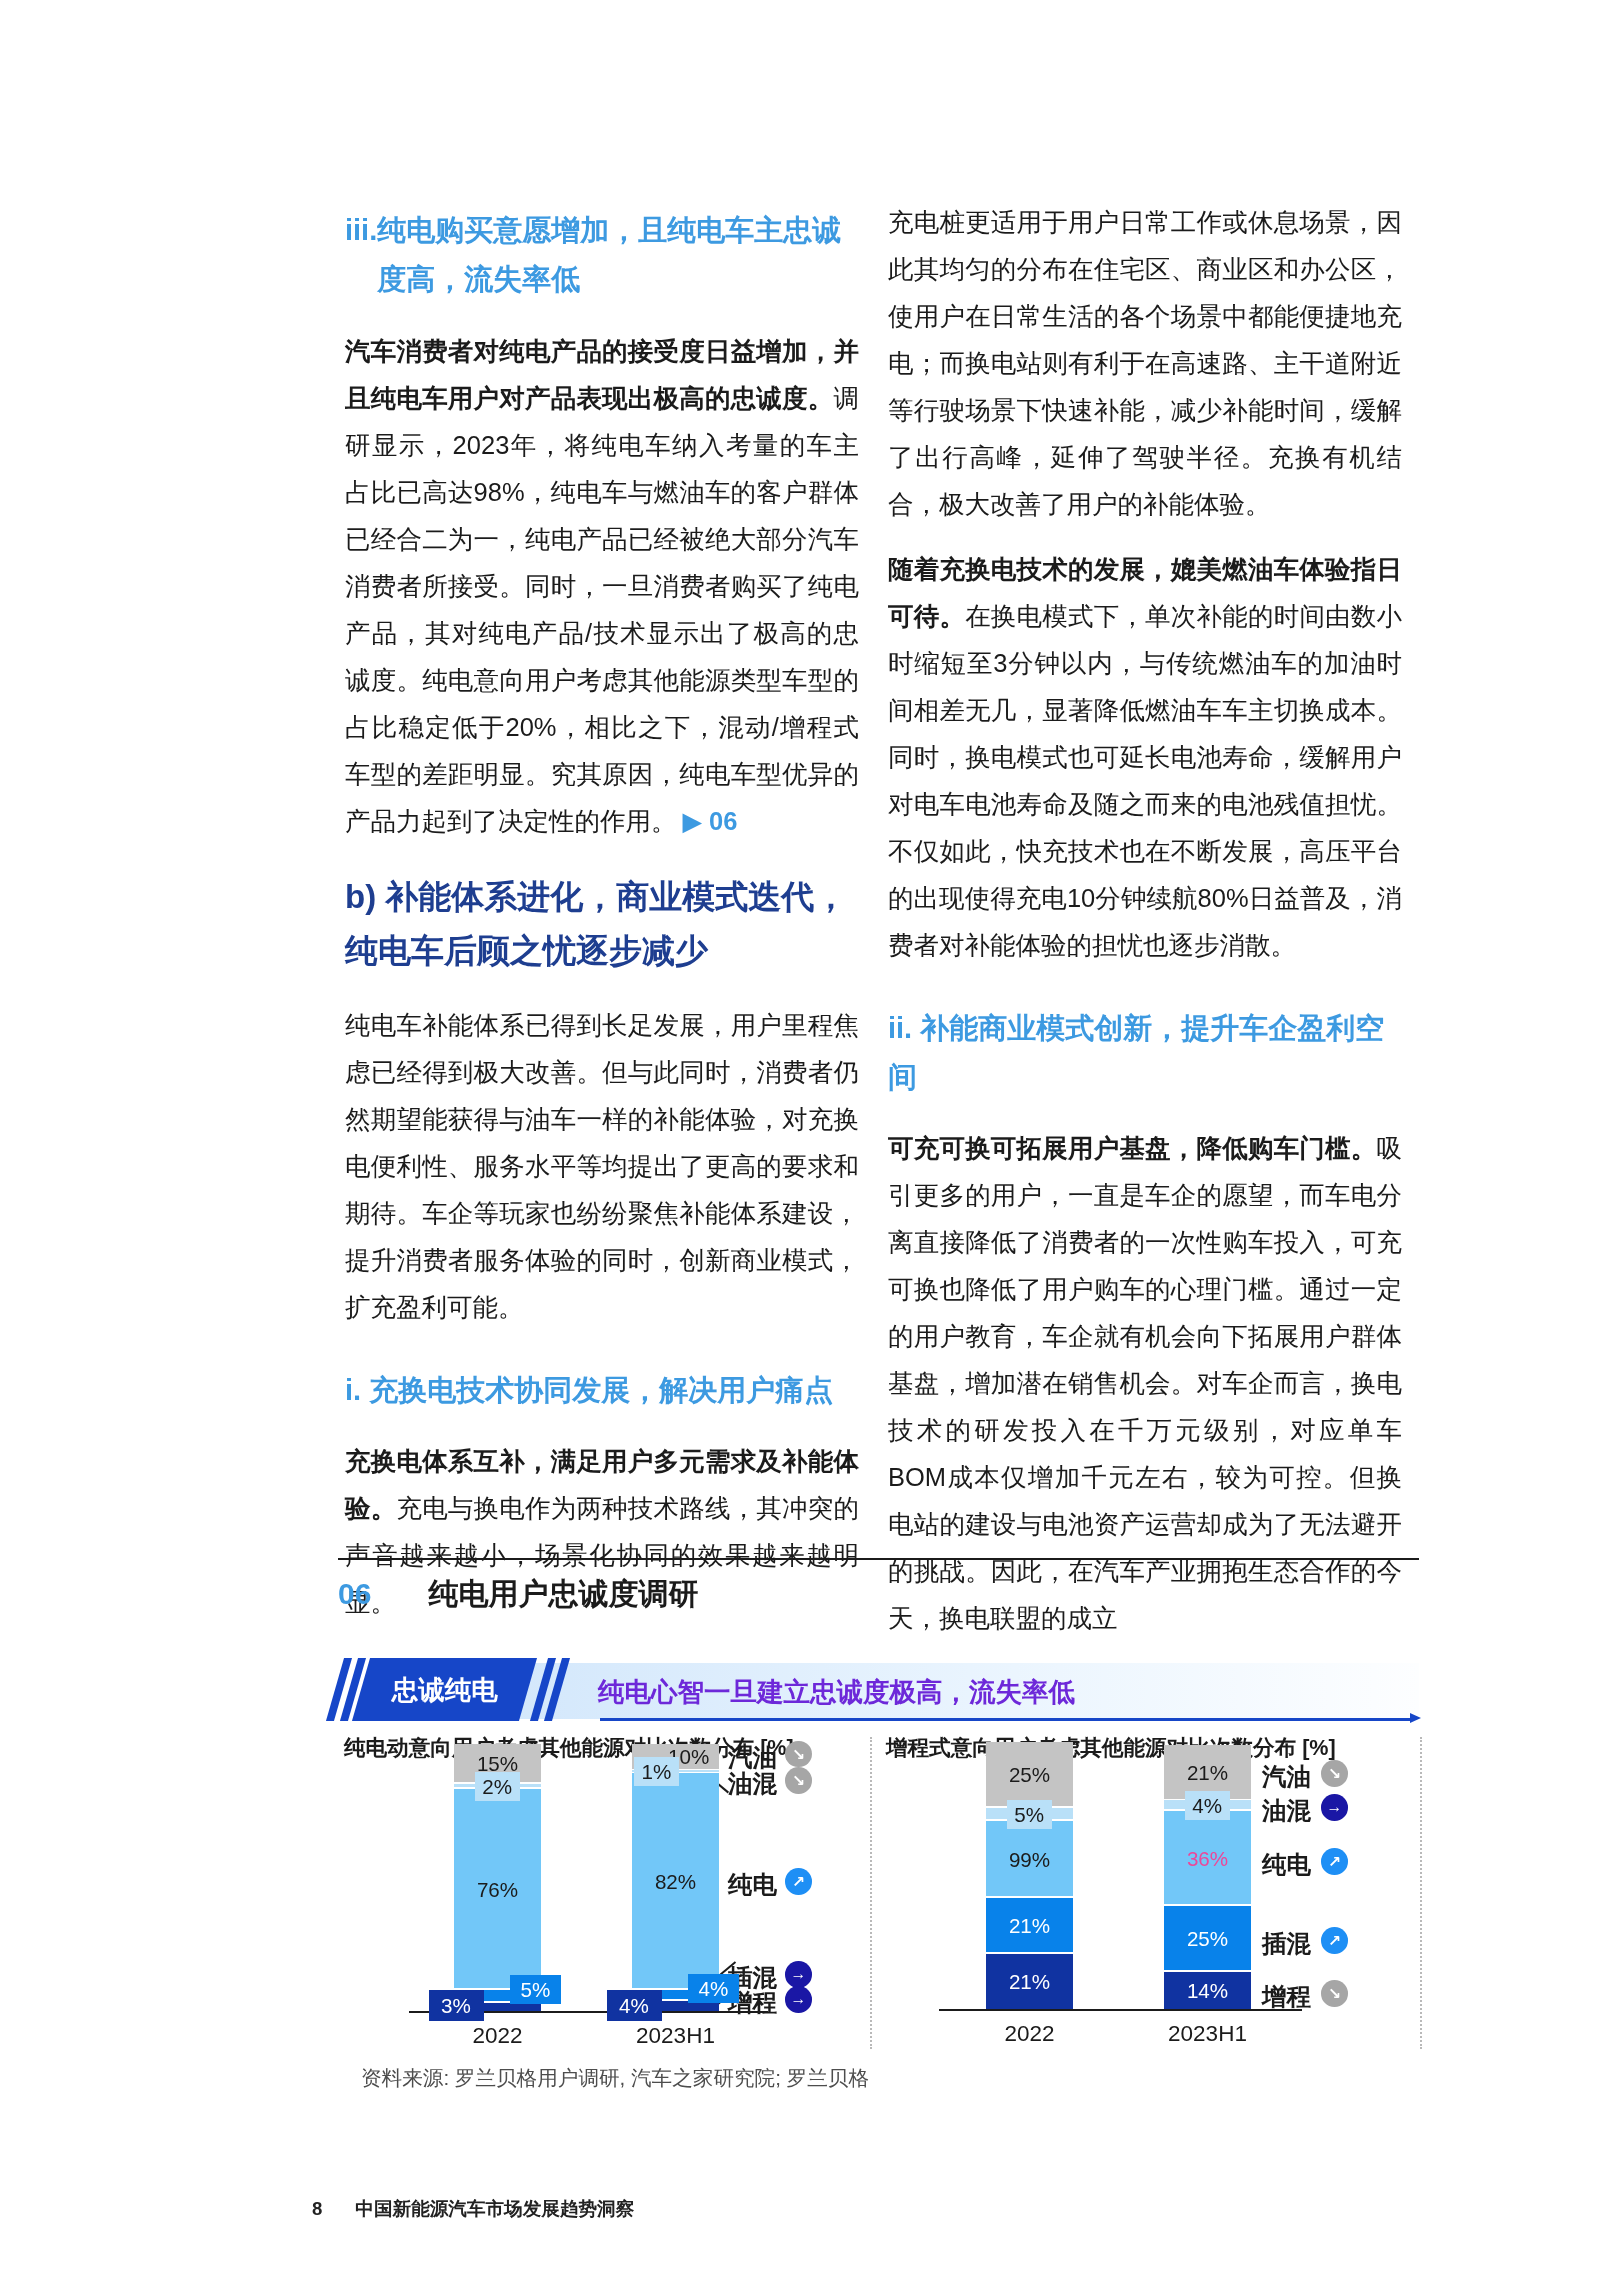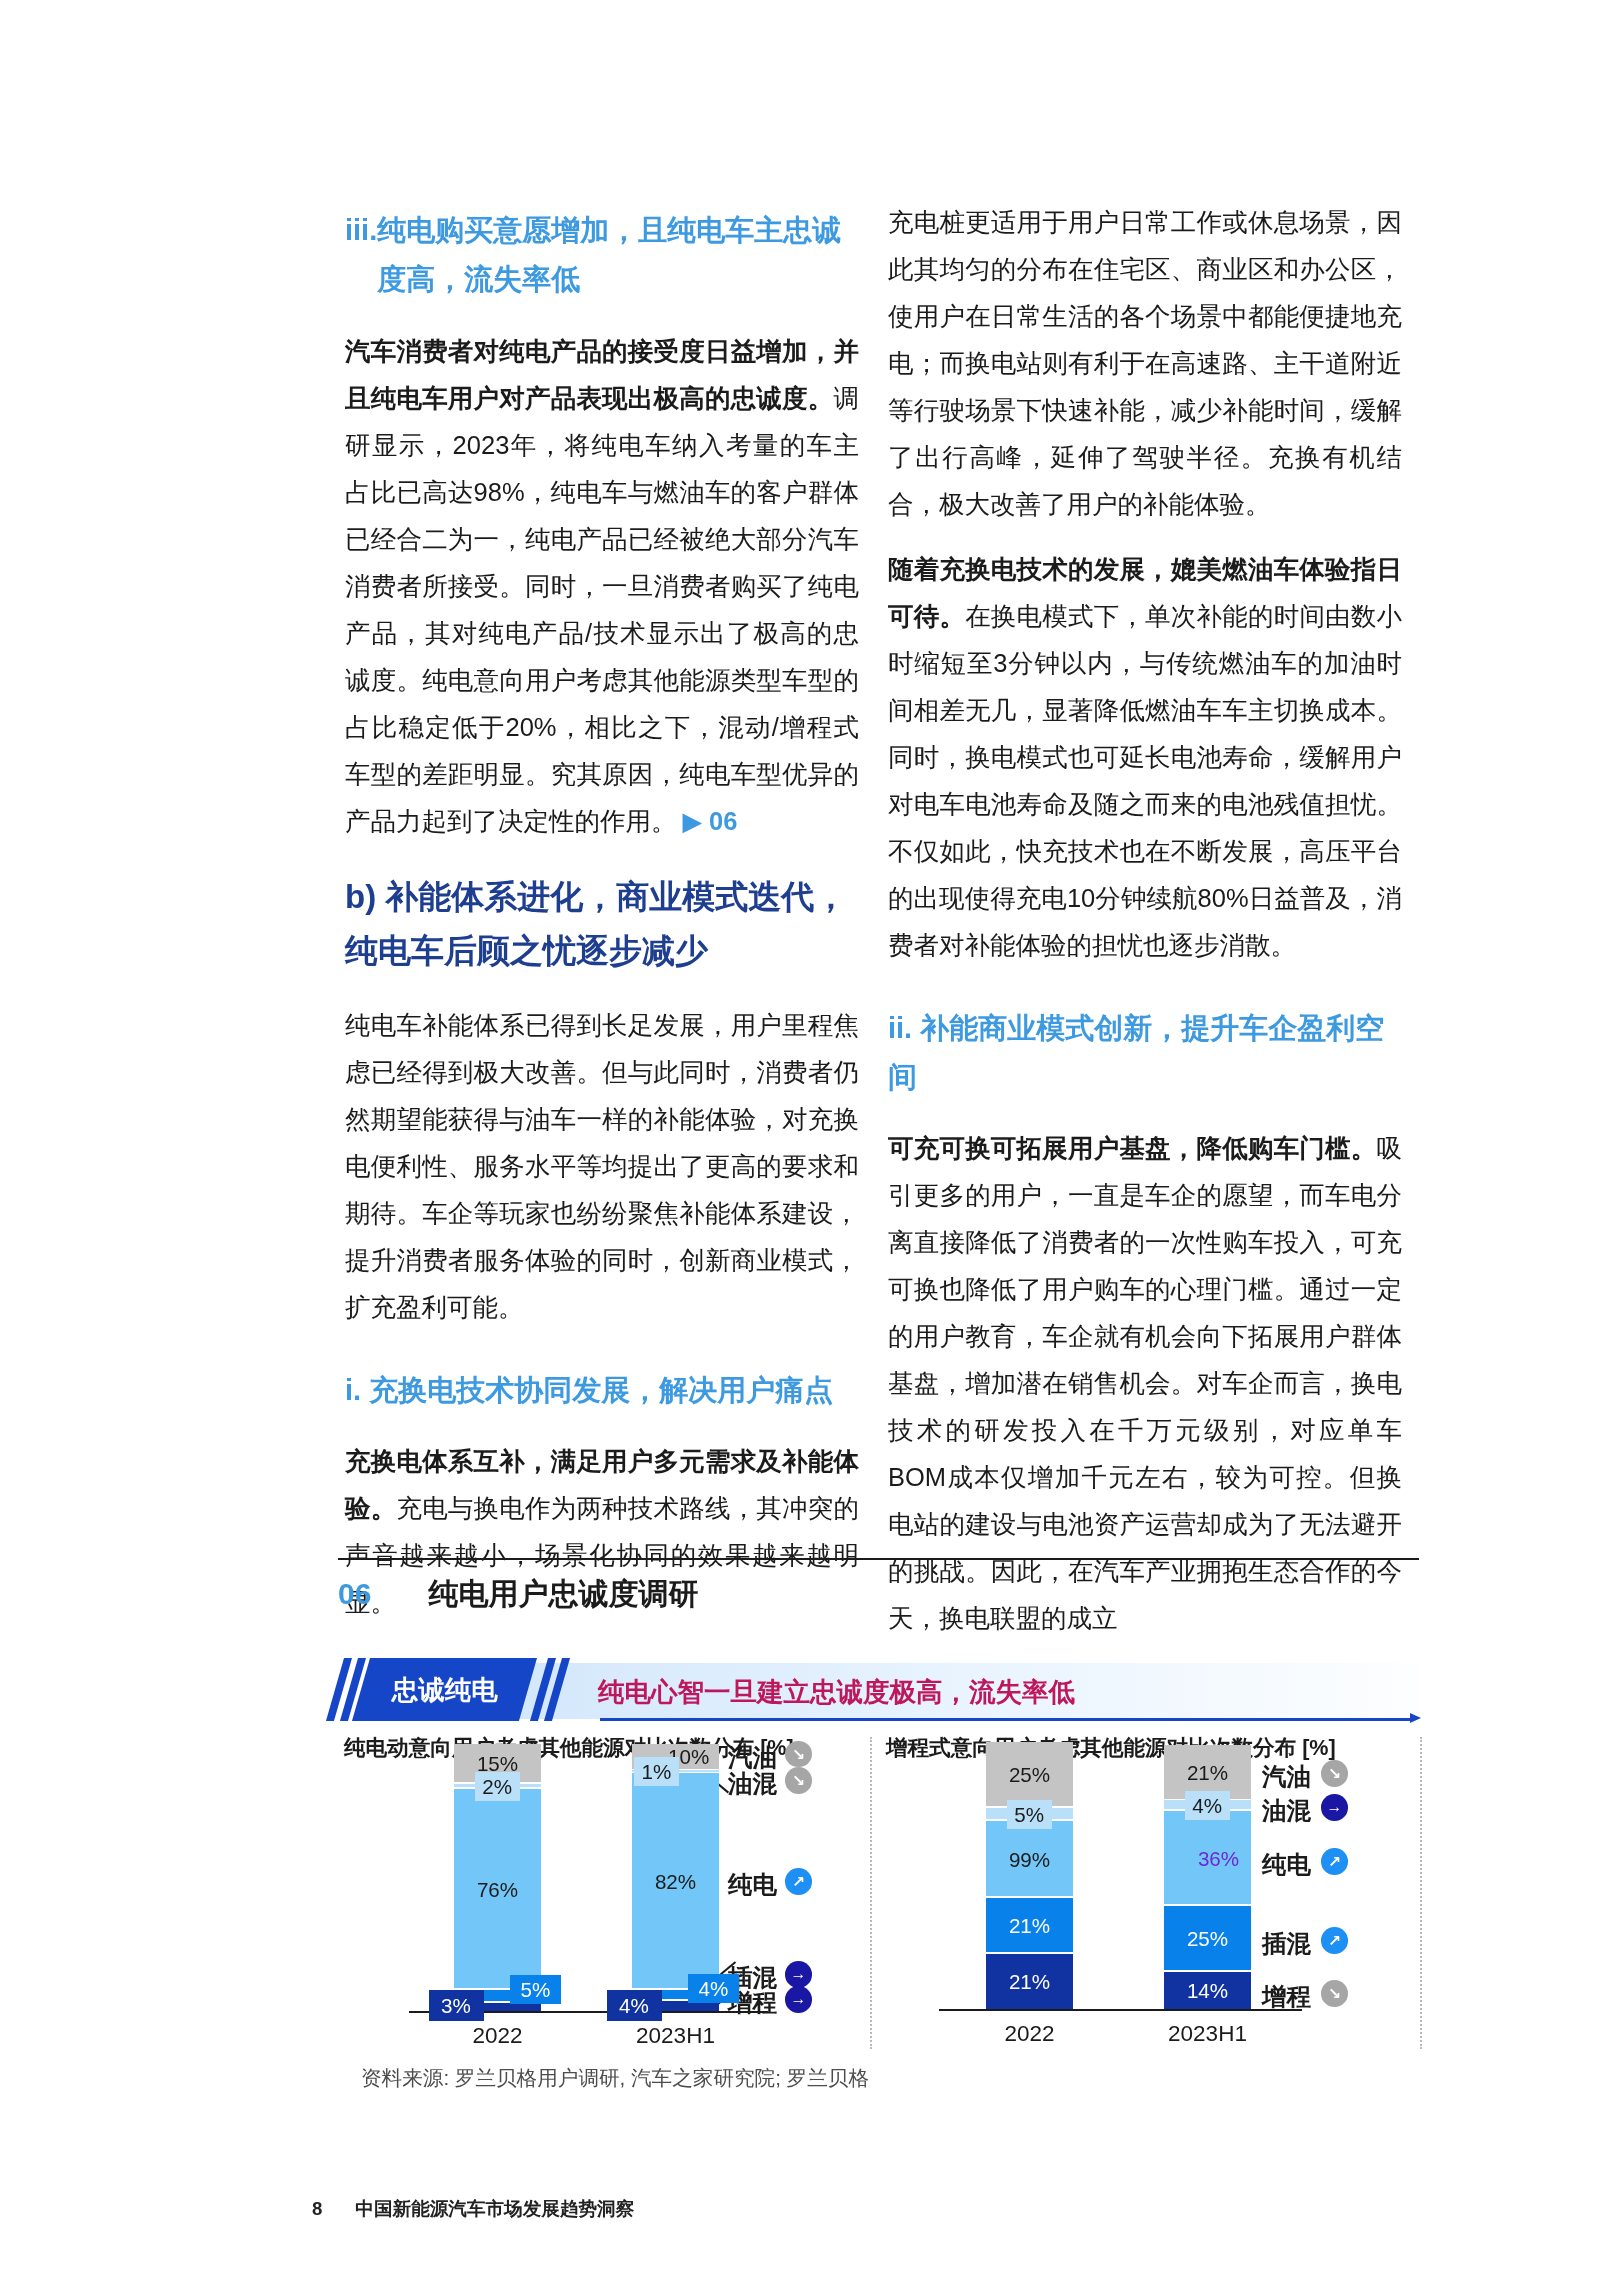--- a/index.html
+++ b/index.html
@@ -21,21 +21,21 @@
   .fig-rule{position:absolute;left:338px;top:1558px;width:1081px;height:2px;background:#1b1b1b;}
   .fig-head{position:absolute;left:338px;top:1574px;font-size:30px;font-weight:700;}
   .fig-num{color:#3d9ae1;margin-right:57px;}
   .banner-bg{position:absolute;left:421px;top:1663px;width:998px;height:56px;
              background:linear-gradient(90deg,#cfe5fb 0%,#e9f4fe 55%,#fdfeff 100%);}
   .tag{position:absolute;left:361px;top:1658px;width:167px;height:63px;background:#1646c8;
        transform:skewX(-16deg);display:flex;align-items:center;justify-content:center;}
   .tag span{transform:skewX(16deg);color:#fff;font-size:26.5px;font-weight:700;}
   .stripe{position:absolute;top:1658px;width:7.8px;height:63px;background:#1646c8;transform:skewX(-16deg);}
   .s1{left:335px}.s2{left:349px}.s3{left:539px}.s4{left:553px}
-  .banner-text{position:absolute;left:598px;top:1674px;font-size:26.5px;font-weight:700;color:#be185d;}
+  .banner-text{position:absolute;left:598px;top:1674px;font-size:26.5px;font-weight:700;color:#6d28d9;}
   .banner-line{position:absolute;left:600px;top:1718px;width:810px;height:2.9px;background:#1646c8;}
   .banner-line .arrowhead{position:absolute;right:-10.8px;top:-4.9px;width:0;height:0;
        border-left:11.8px solid #1646c8;border-top:5.9px solid transparent;border-bottom:5.9px solid transparent;}
   .chart{position:absolute;top:1730px;width:539px;height:338px;}
   #chart0{left:338px;}
   #chart1{left:880px;}
   .chart-title{position:absolute;left:5.9px;top:2.9px;font-size:21.6px;font-weight:700;white-space:nowrap;}
   .divider{position:absolute;top:1737px;height:312px;border-left:2px dotted #b9b9b9;width:0;}
   #div0{left:870px;}
   #div1{left:1420px;}
@@ -159,21 +159,21 @@
         <div class="seg" style="top: 224px; height: 56px; background: rgb(16, 51, 161);"></div>
         <div class="seglabel" style="top: 224px; height: 56px; color: rgb(255, 255, 255);">21%</div>
       </div>
       <div class="catlabel" style="left: 81px; top: 291px;">2022</div>
       <div class="bar" style="left: 284px; width: 87px; height: 279px;">
         <div class="seg" style="top: 14.7px; height: 54px; background: rgb(196, 196, 196);"></div>
         <div class="seglabel" style="top: 14.7px; height: 56px; color: rgb(27, 27, 27);">21%</div>
         <div class="seg" style="top: 70px; height: 8.6px; background: rgb(185, 224, 248);"></div>
         <div class="boxlabel" style="left: 20.6px; top: 61px; width: 45px; height: 29px; background: rgb(185, 224, 248); color: rgb(27, 27, 27);">4%</div>
         <div class="seg" style="top: 81px; height: 93px; background: rgb(114, 199, 248);"></div>
-        <div class="seglabel" style="top: 81px; height: 95px; color: #6d28d9; padding-left: 11px;">36%</div>
+        <div class="seglabel" style="top: 81px; height: 95px; color: #ec4899;">36%</div>
         <div class="seg" style="top: 176px; height: 64px; background: rgb(8, 130, 234);"></div>
         <div class="seglabel" style="top: 176px; height: 66px; color: rgb(255, 255, 255);">25%</div>
         <div class="seg" style="top: 242px; height: 37px; background: rgb(16, 51, 161);"></div>
         <div class="seglabel" style="top: 242px; height: 37px; color: rgb(255, 255, 255);">14%</div>
       </div>
       <div class="catlabel" style="left: 259px; top: 291px;">2023H1</div>
       <div class="legend-label" style="left: 382px; top: 30px;">汽油</div>
       <div class="legend-icon" style="left: 441px; top: 30px; background: rgb(166, 166, 166);">↘</div>
       <div class="legend-label" style="left: 382px; top: 64px;">油混</div>
       <div class="legend-icon" style="left: 441px; top: 64px; background: rgb(26, 23, 165);">→</div>

